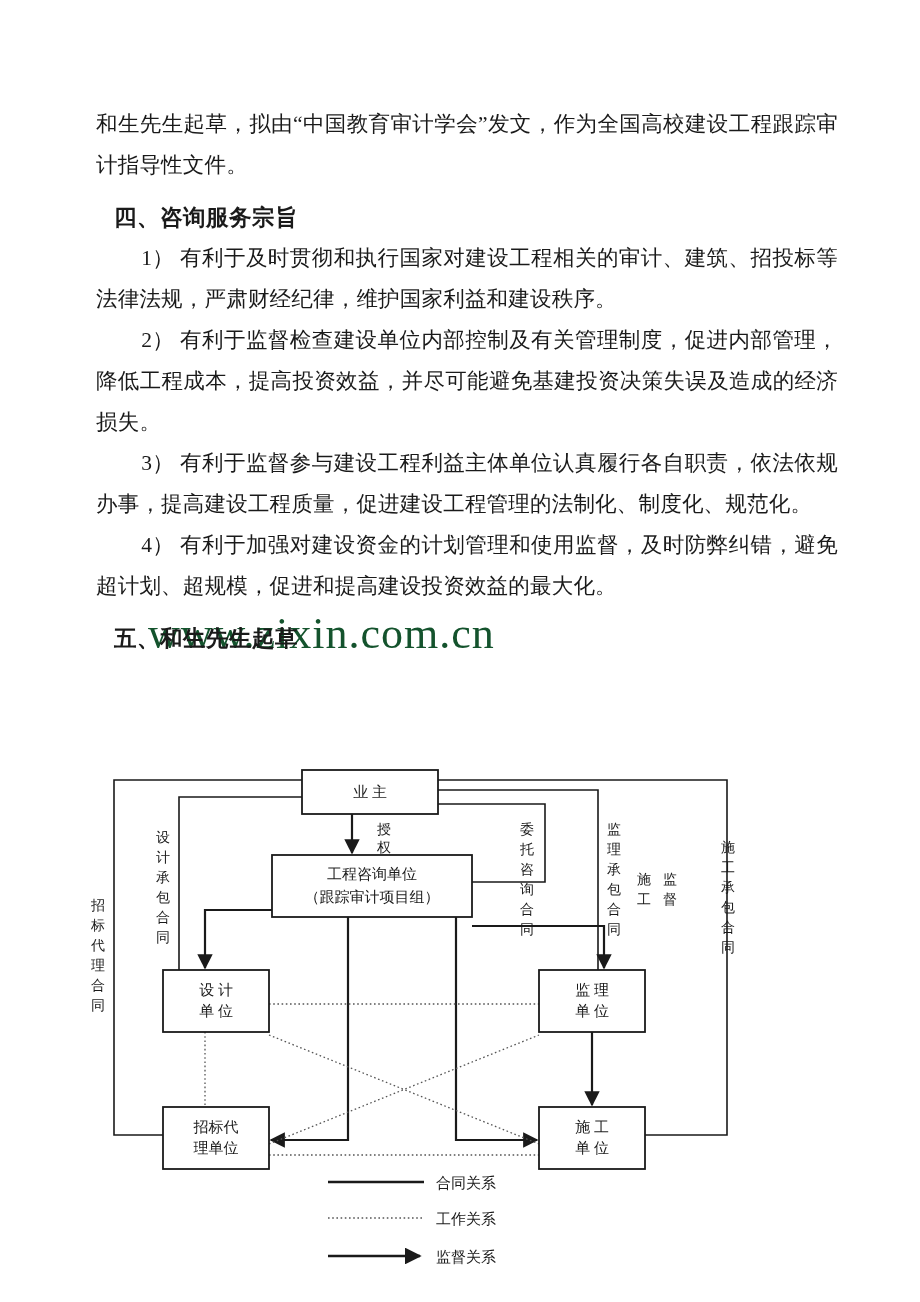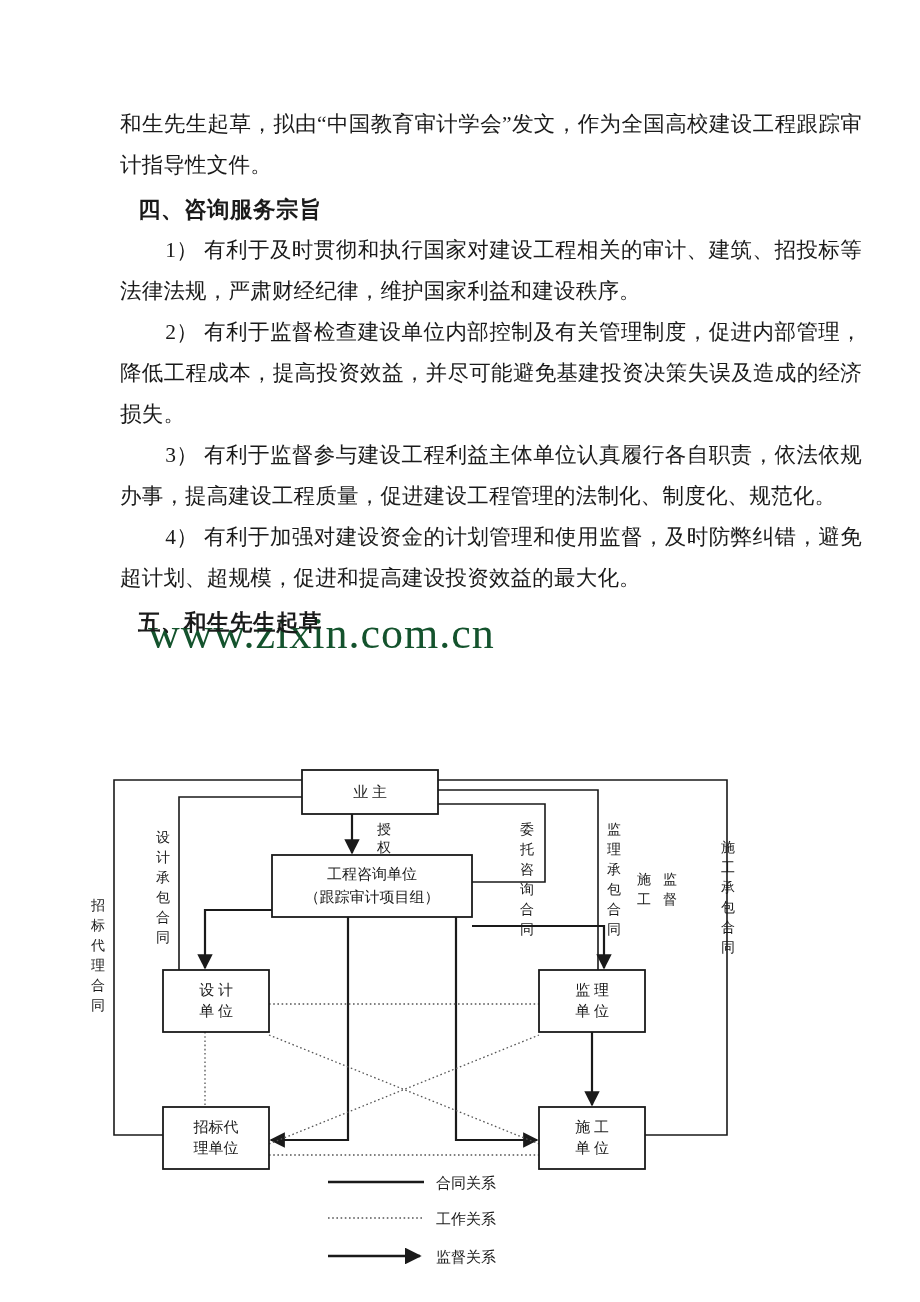--- a/index.html
+++ b/index.html
@@ -27,42 +27,42 @@
     font-size: 44px;
     letter-spacing: 1px;
     color: #14532d;
     white-space: nowrap;
     z-index: 0;
     user-select: none;
   }
   
   #text-body {
     position: absolute;
-    left: 120px;
+    left: 96px;
     top: 104px;
     width: 742px;
     z-index: 2;
   }
   .para {
     font-size: 21.5px;
     line-height: 41px;
     text-align: justify;
     text-justify: inter-ideograph;
     margin: 0;
     letter-spacing: 0.2px;
   }
   .para.indent {
     text-indent: 2.1em;
   }
   .heading {
     font-family: "DejaVu Sans", "Liberation Sans", sans-serif;
     font-weight: bold;
     font-size: 22.5px;
     line-height: 42px;
-    margin: 2px 0 0 0;
+    margin: 10px 0 0 0;
     padding-left: 18px;
     letter-spacing: 0.5px;
   }
 
   
   #diagram {
     position: absolute;
     left: 0;
     top: 752px;
     width: 772px;

